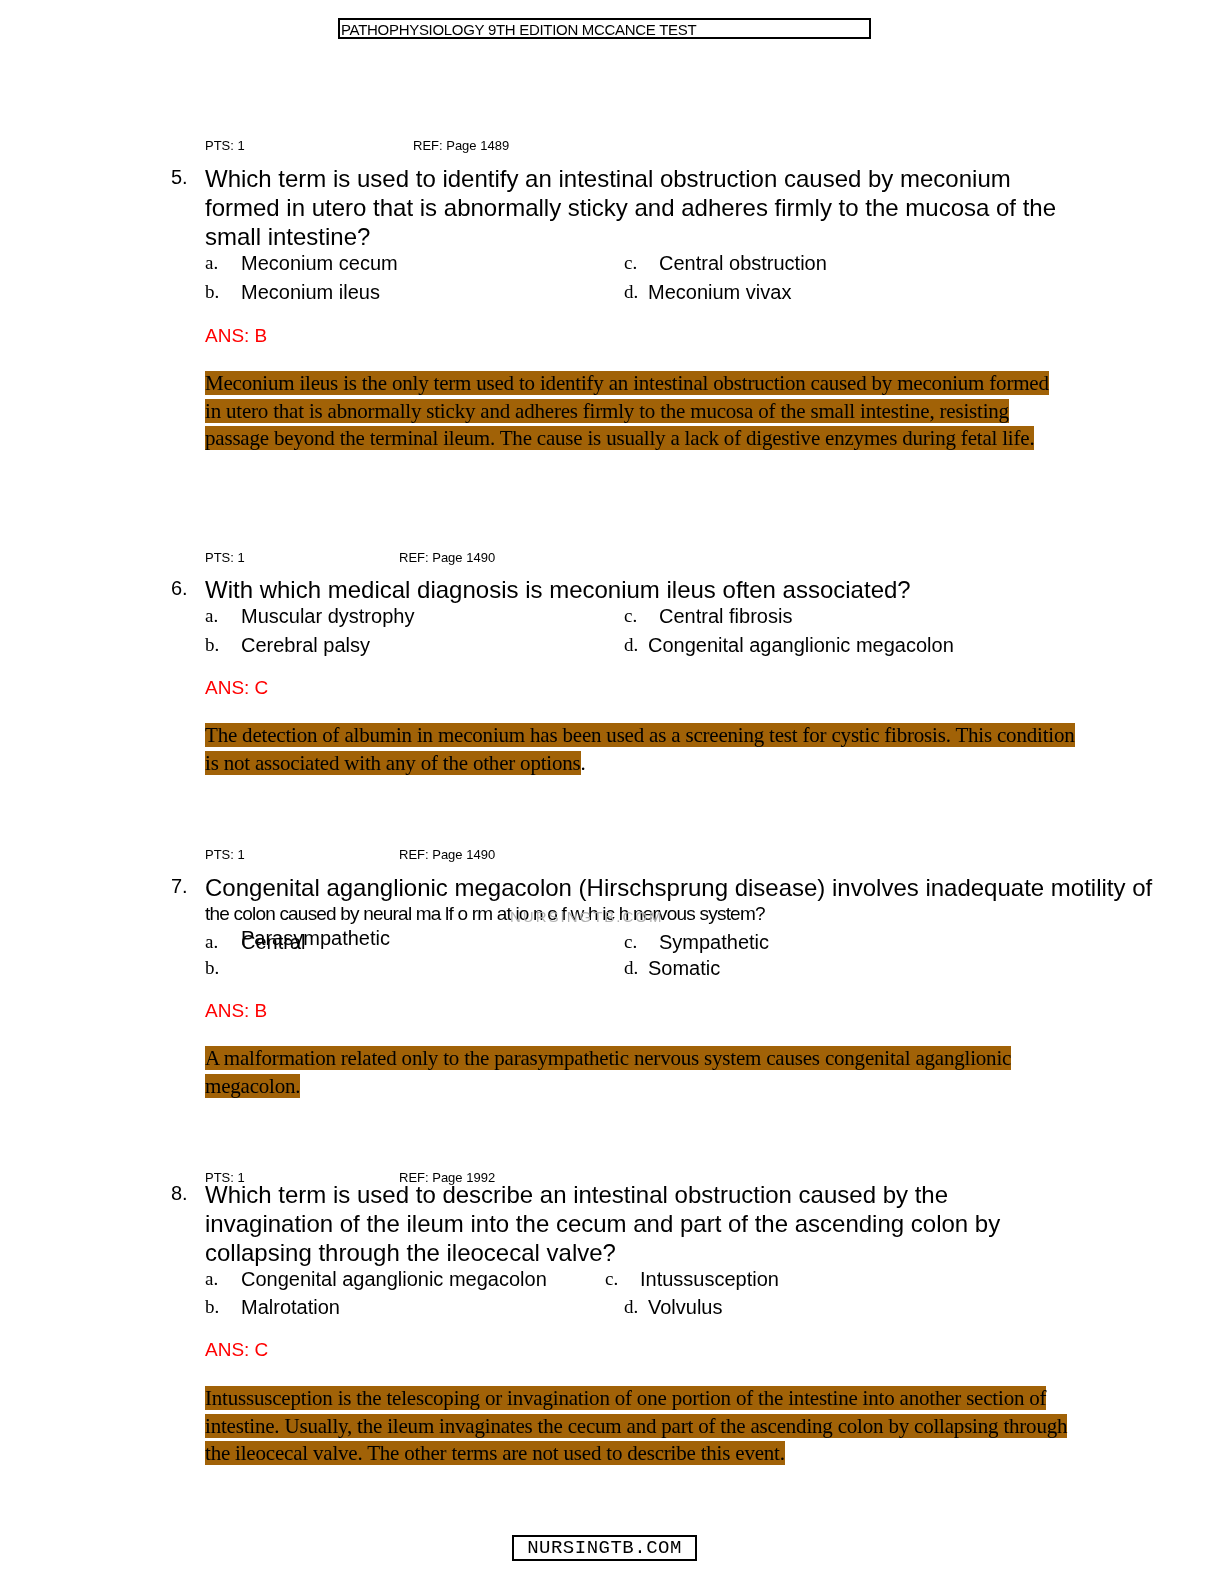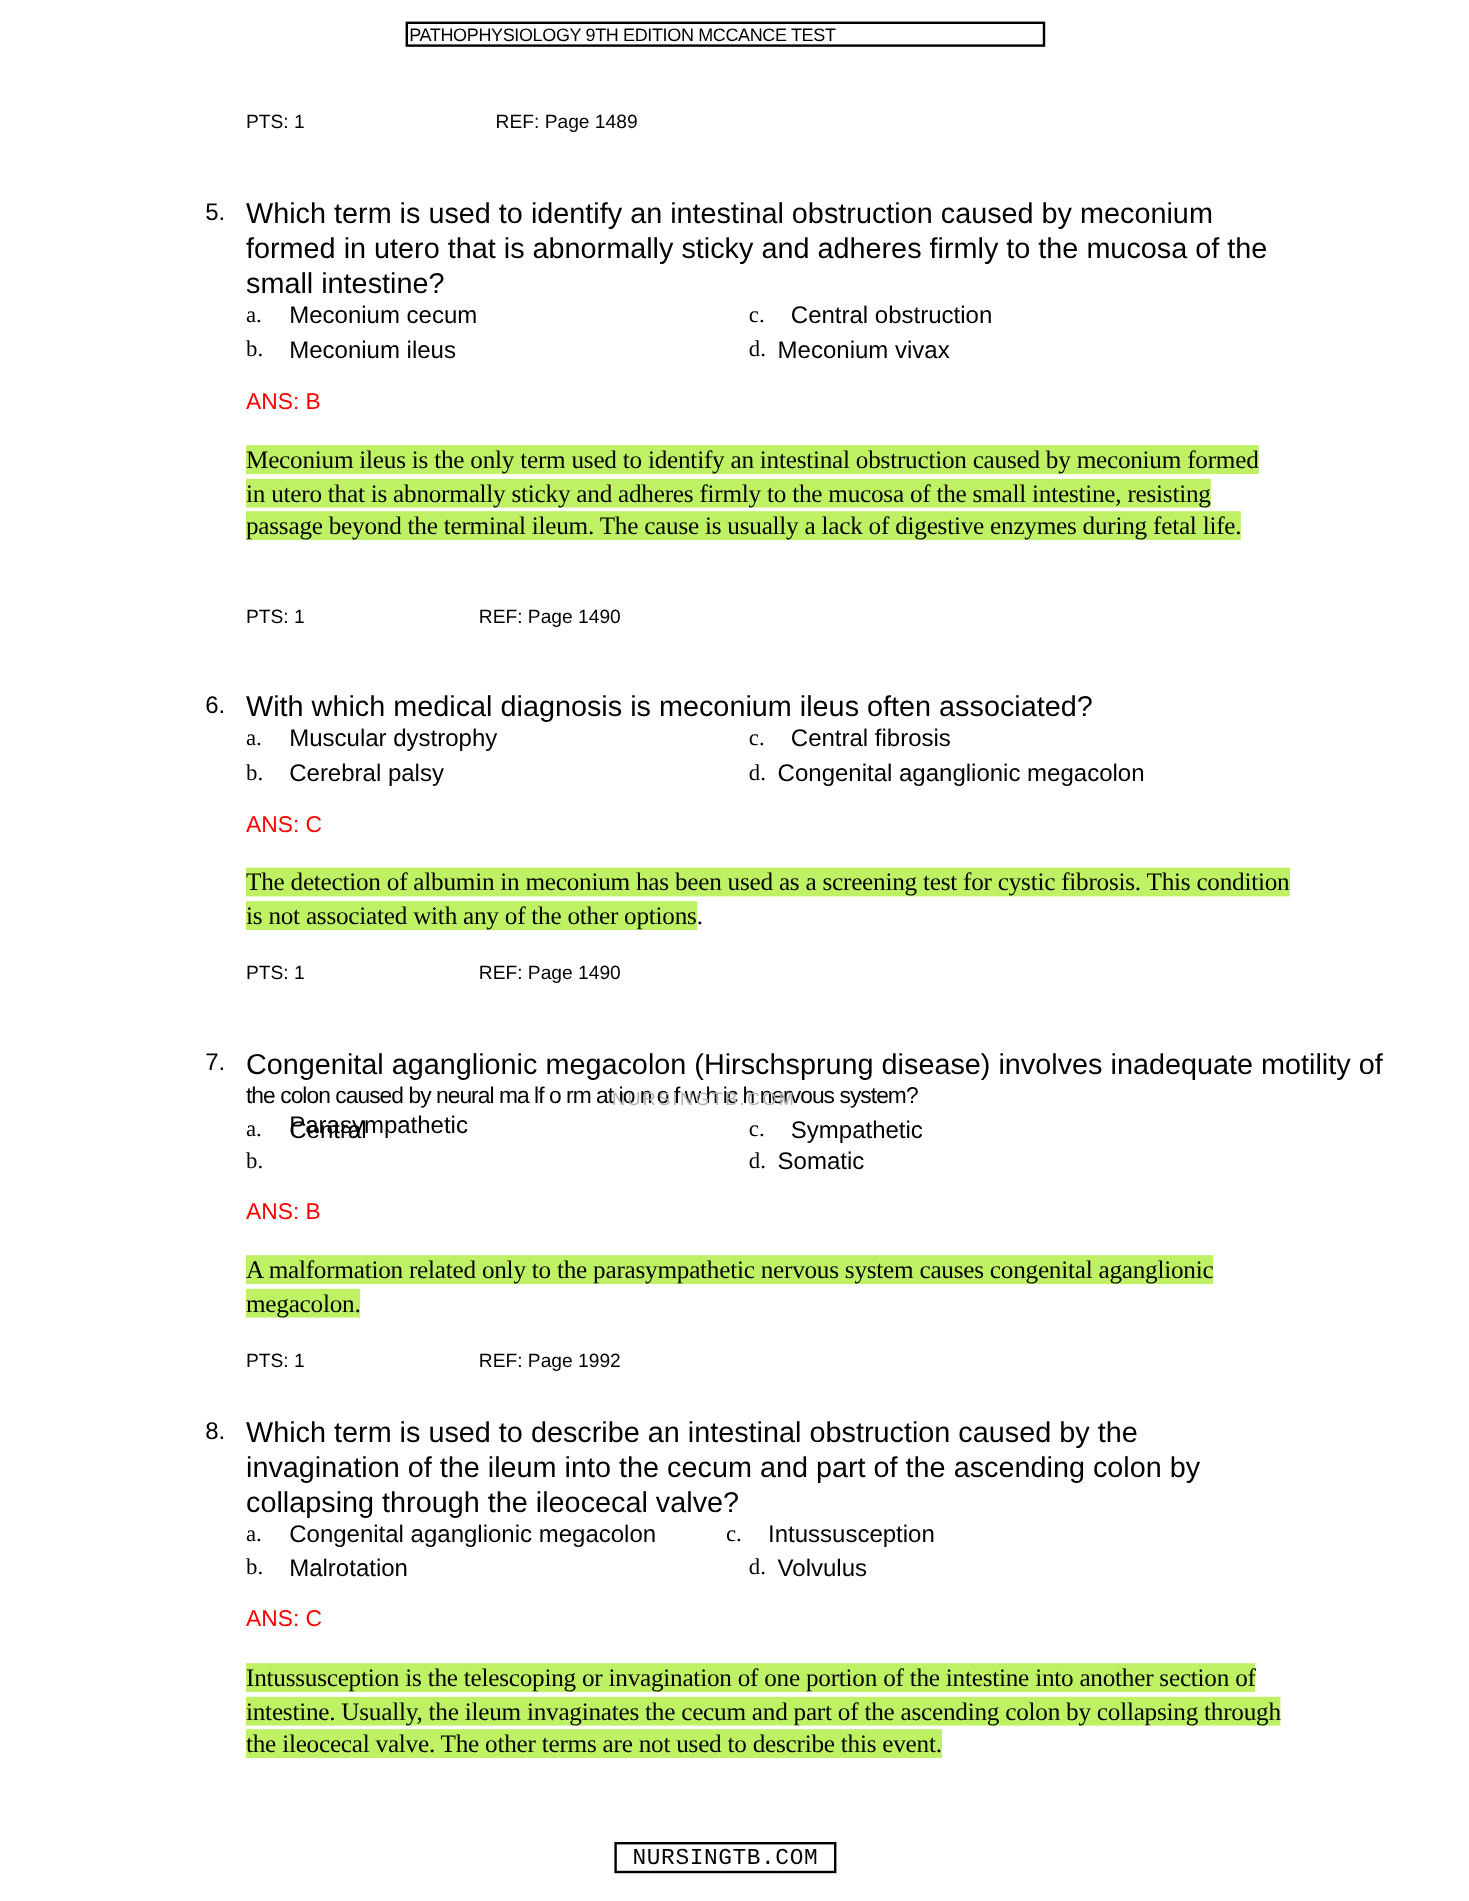--- a/index.html
+++ b/index.html
@@ -2,29 +2,29 @@
 <html><head>
 <meta charset="utf-8">
 <style>
   html, body { margin: 0; padding: 0; background: #ffffff; }
   body { width: 1224px; height: 1584px; position: relative; overflow: hidden;
          font-family: "Liberation Sans", "DejaVu Sans", sans-serif; color: #000; }
   .header-box { position: absolute; left: 338px; top: 18px; width: 533px; height: 21px;
                 border: 2px solid #000; box-sizing: border-box; font-size: 15px; line-height: 19px;
                 padding-left: 1px; letter-spacing: -0.3px; white-space: nowrap; overflow: hidden; }
   .abs { position: absolute; white-space: nowrap; }
-  .meta { font-size: 16px; }
+  .meta { font-size: 13px; margin-top: 44px; }
   .qnum { font-size: 20px; }
   .qtext { font-size: 24px; line-height: 29px; white-space: normal; width: 860px; }
   .opt-letter { font-family: "Liberation Serif", serif; font-size: 19px; }
   .opt-text { font-size: 20px; }
   .ans { color: #ff0000; font-size: 19px; }
   .rationale { position: absolute; left: 205px; font-family: "Liberation Serif", serif;
                font-size: 21px; line-height: 27.5px; width: 860px; letter-spacing: -0.2px; }
-  .rationale .hl { background: #bef264; box-decoration-break: clone; -webkit-box-decoration-break: clone; }
+  .rationale .hl { background: #a16207; box-decoration-break: clone; -webkit-box-decoration-break: clone; }
   .footer-box { position: absolute; left: 512px; top: 1535px; width: 185px; height: 26px;
                 border: 2px solid #000; box-sizing: border-box; font-family: "Liberation Mono", monospace;
                 font-size: 19px; line-height: 22px; text-align: center; letter-spacing: 0.5px; }
   .wm { color: #b0b0b0; font-size: 15px; letter-spacing: 2px; }
 </style>
 </head>
 <body>
 
 <div class="header-box">PATHOPHYSIOLOGY 9TH EDITION MCCANCE TEST</div>
 

